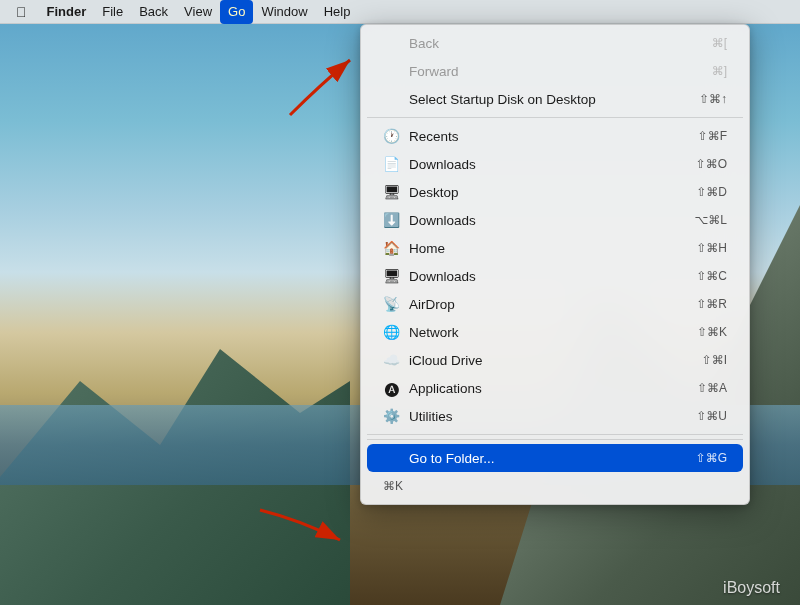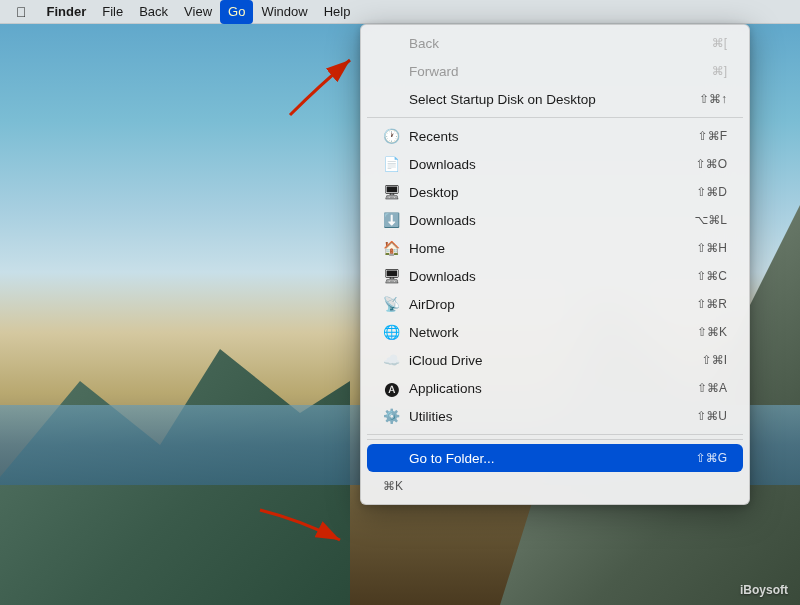--- a/index.html
+++ b/index.html
@@ -180,24 +180,24 @@
 
     
     .kbd {
       font-size: 12px;
     }
 
     
     .watermark {
       position: absolute;
       bottom: 8px;
-      right: 12px;
-      font-size: 12px;
+      right: 20px;
+      font-size: 16px;
       color: rgba(255,255,255,0.8);
-      font-weight: 700;
+      font-weight: 400;
       z-index: 10;
       text-shadow: 0 1px 2px rgba(0,0,0,0.5);
     }
 
     
     svg.arrow {
       position: absolute;
       z-index: 5;
       overflow: visible;
     }

